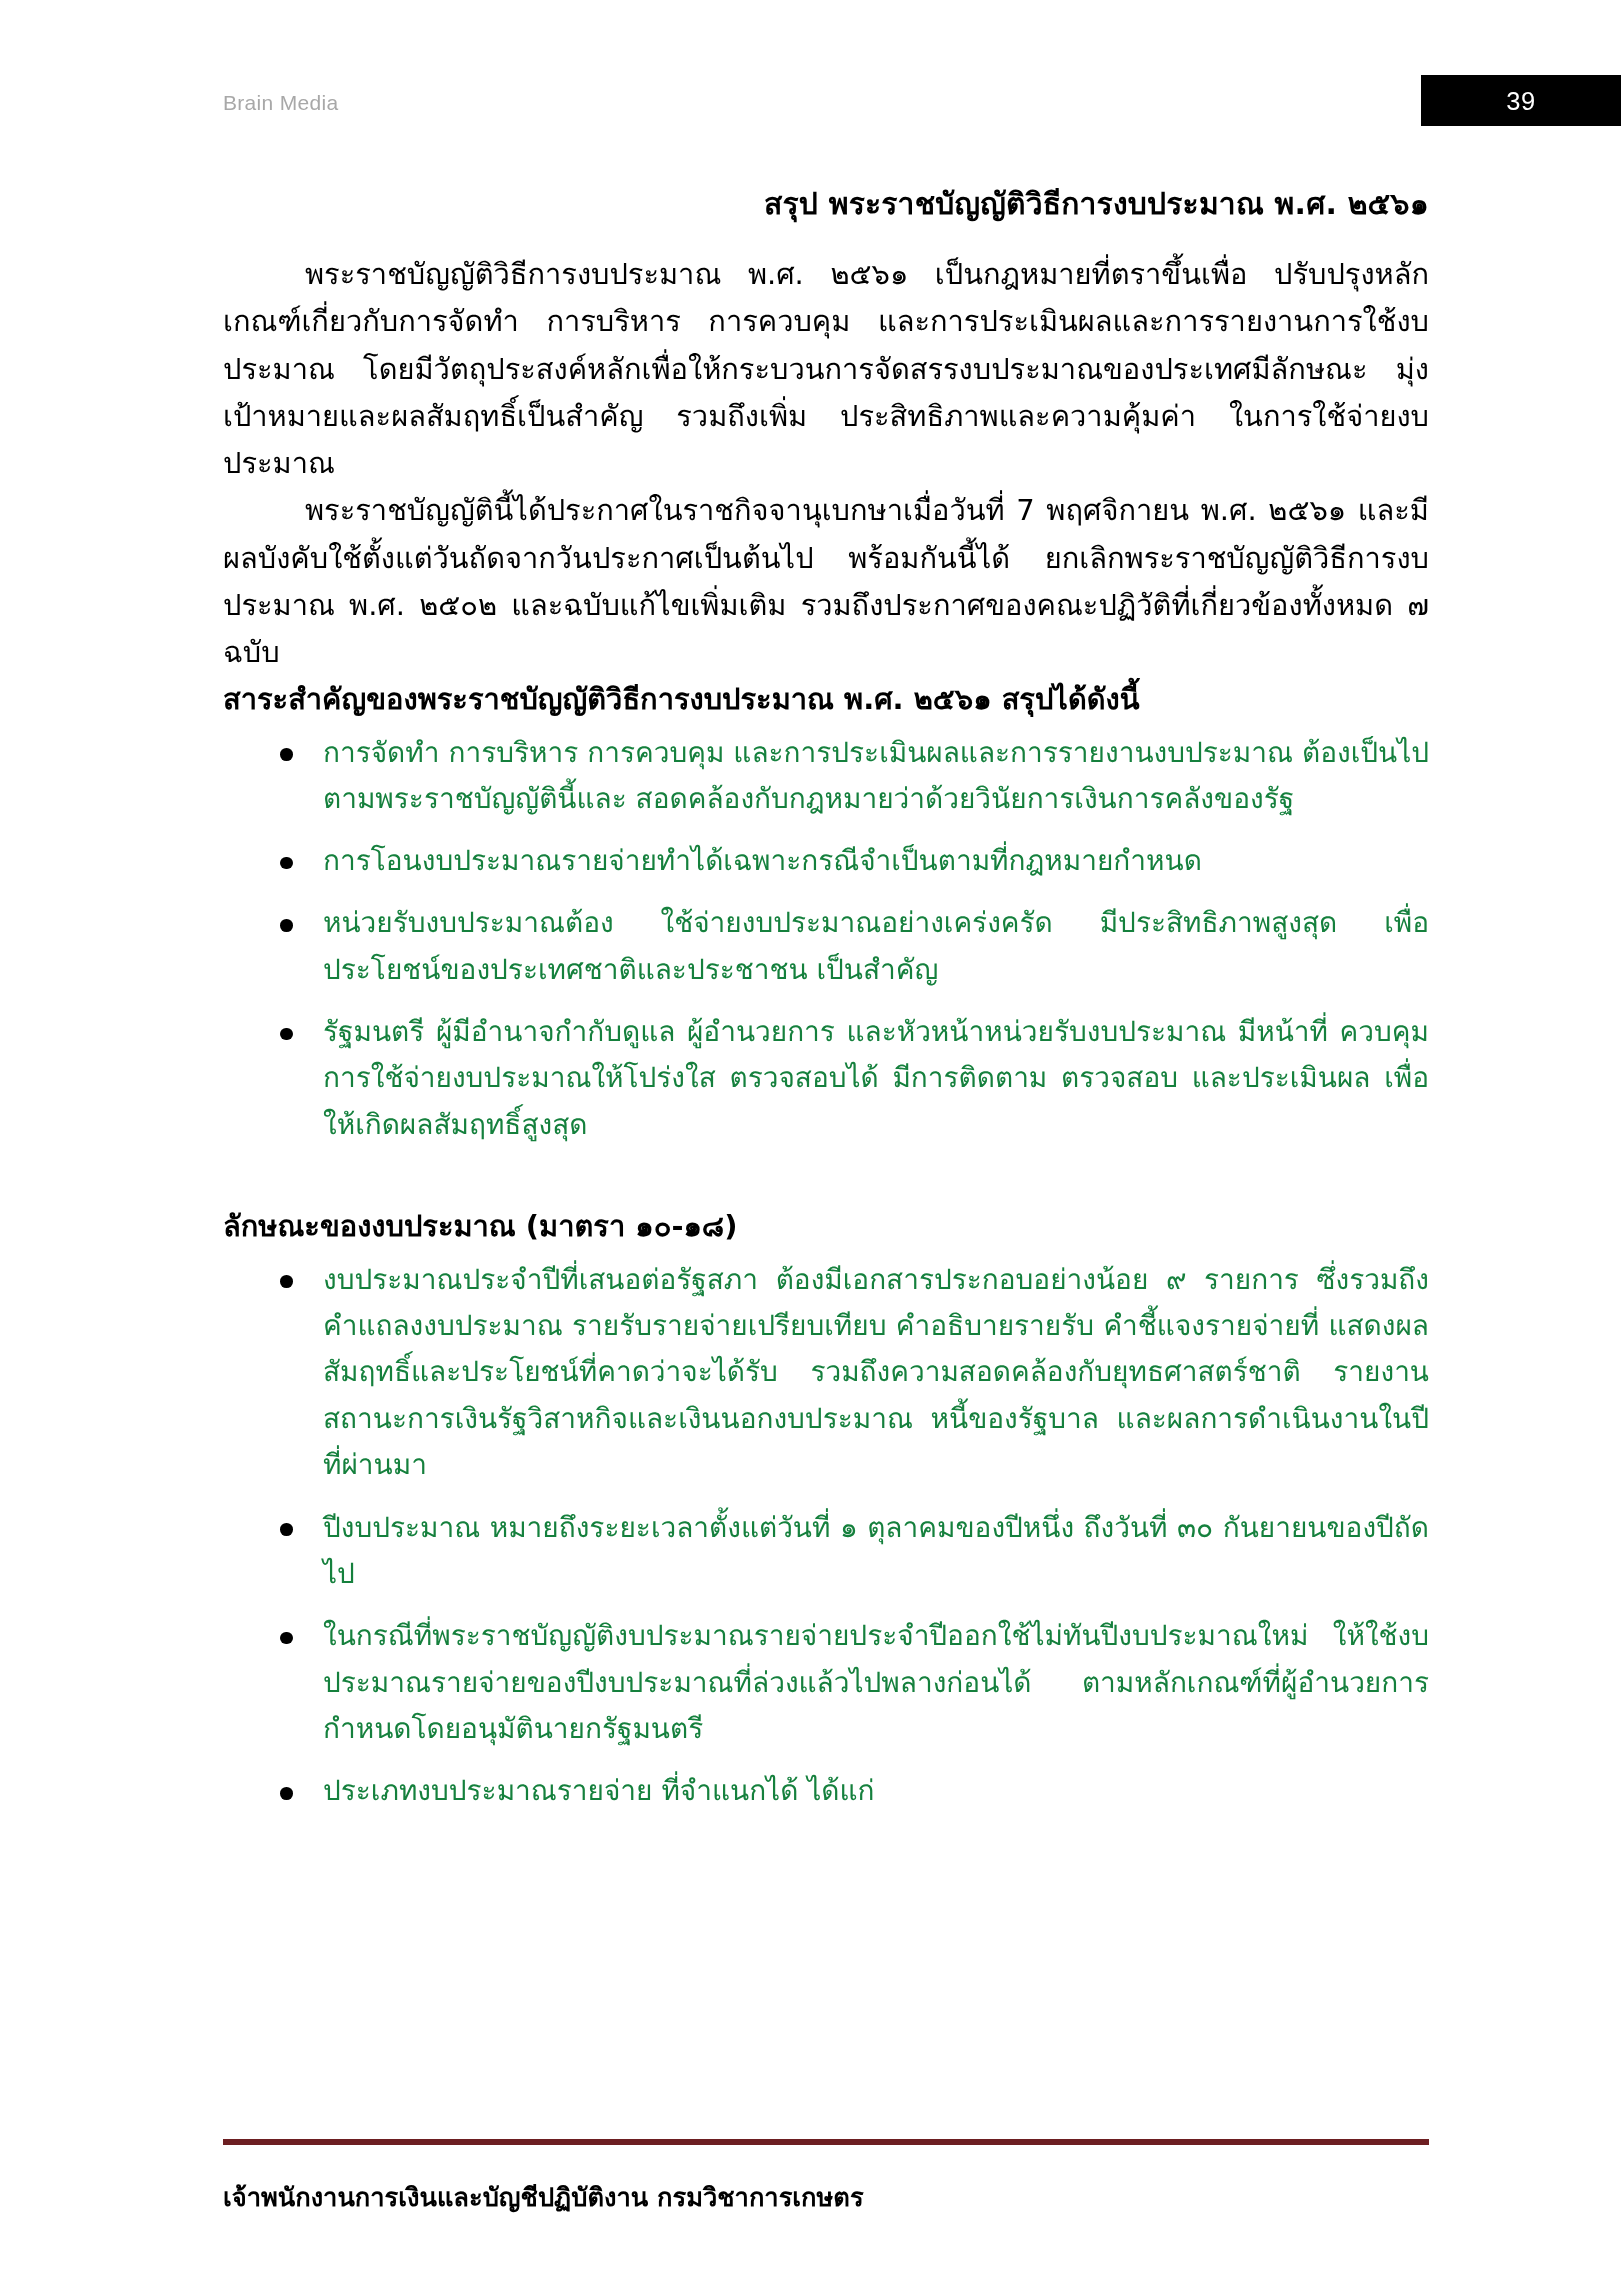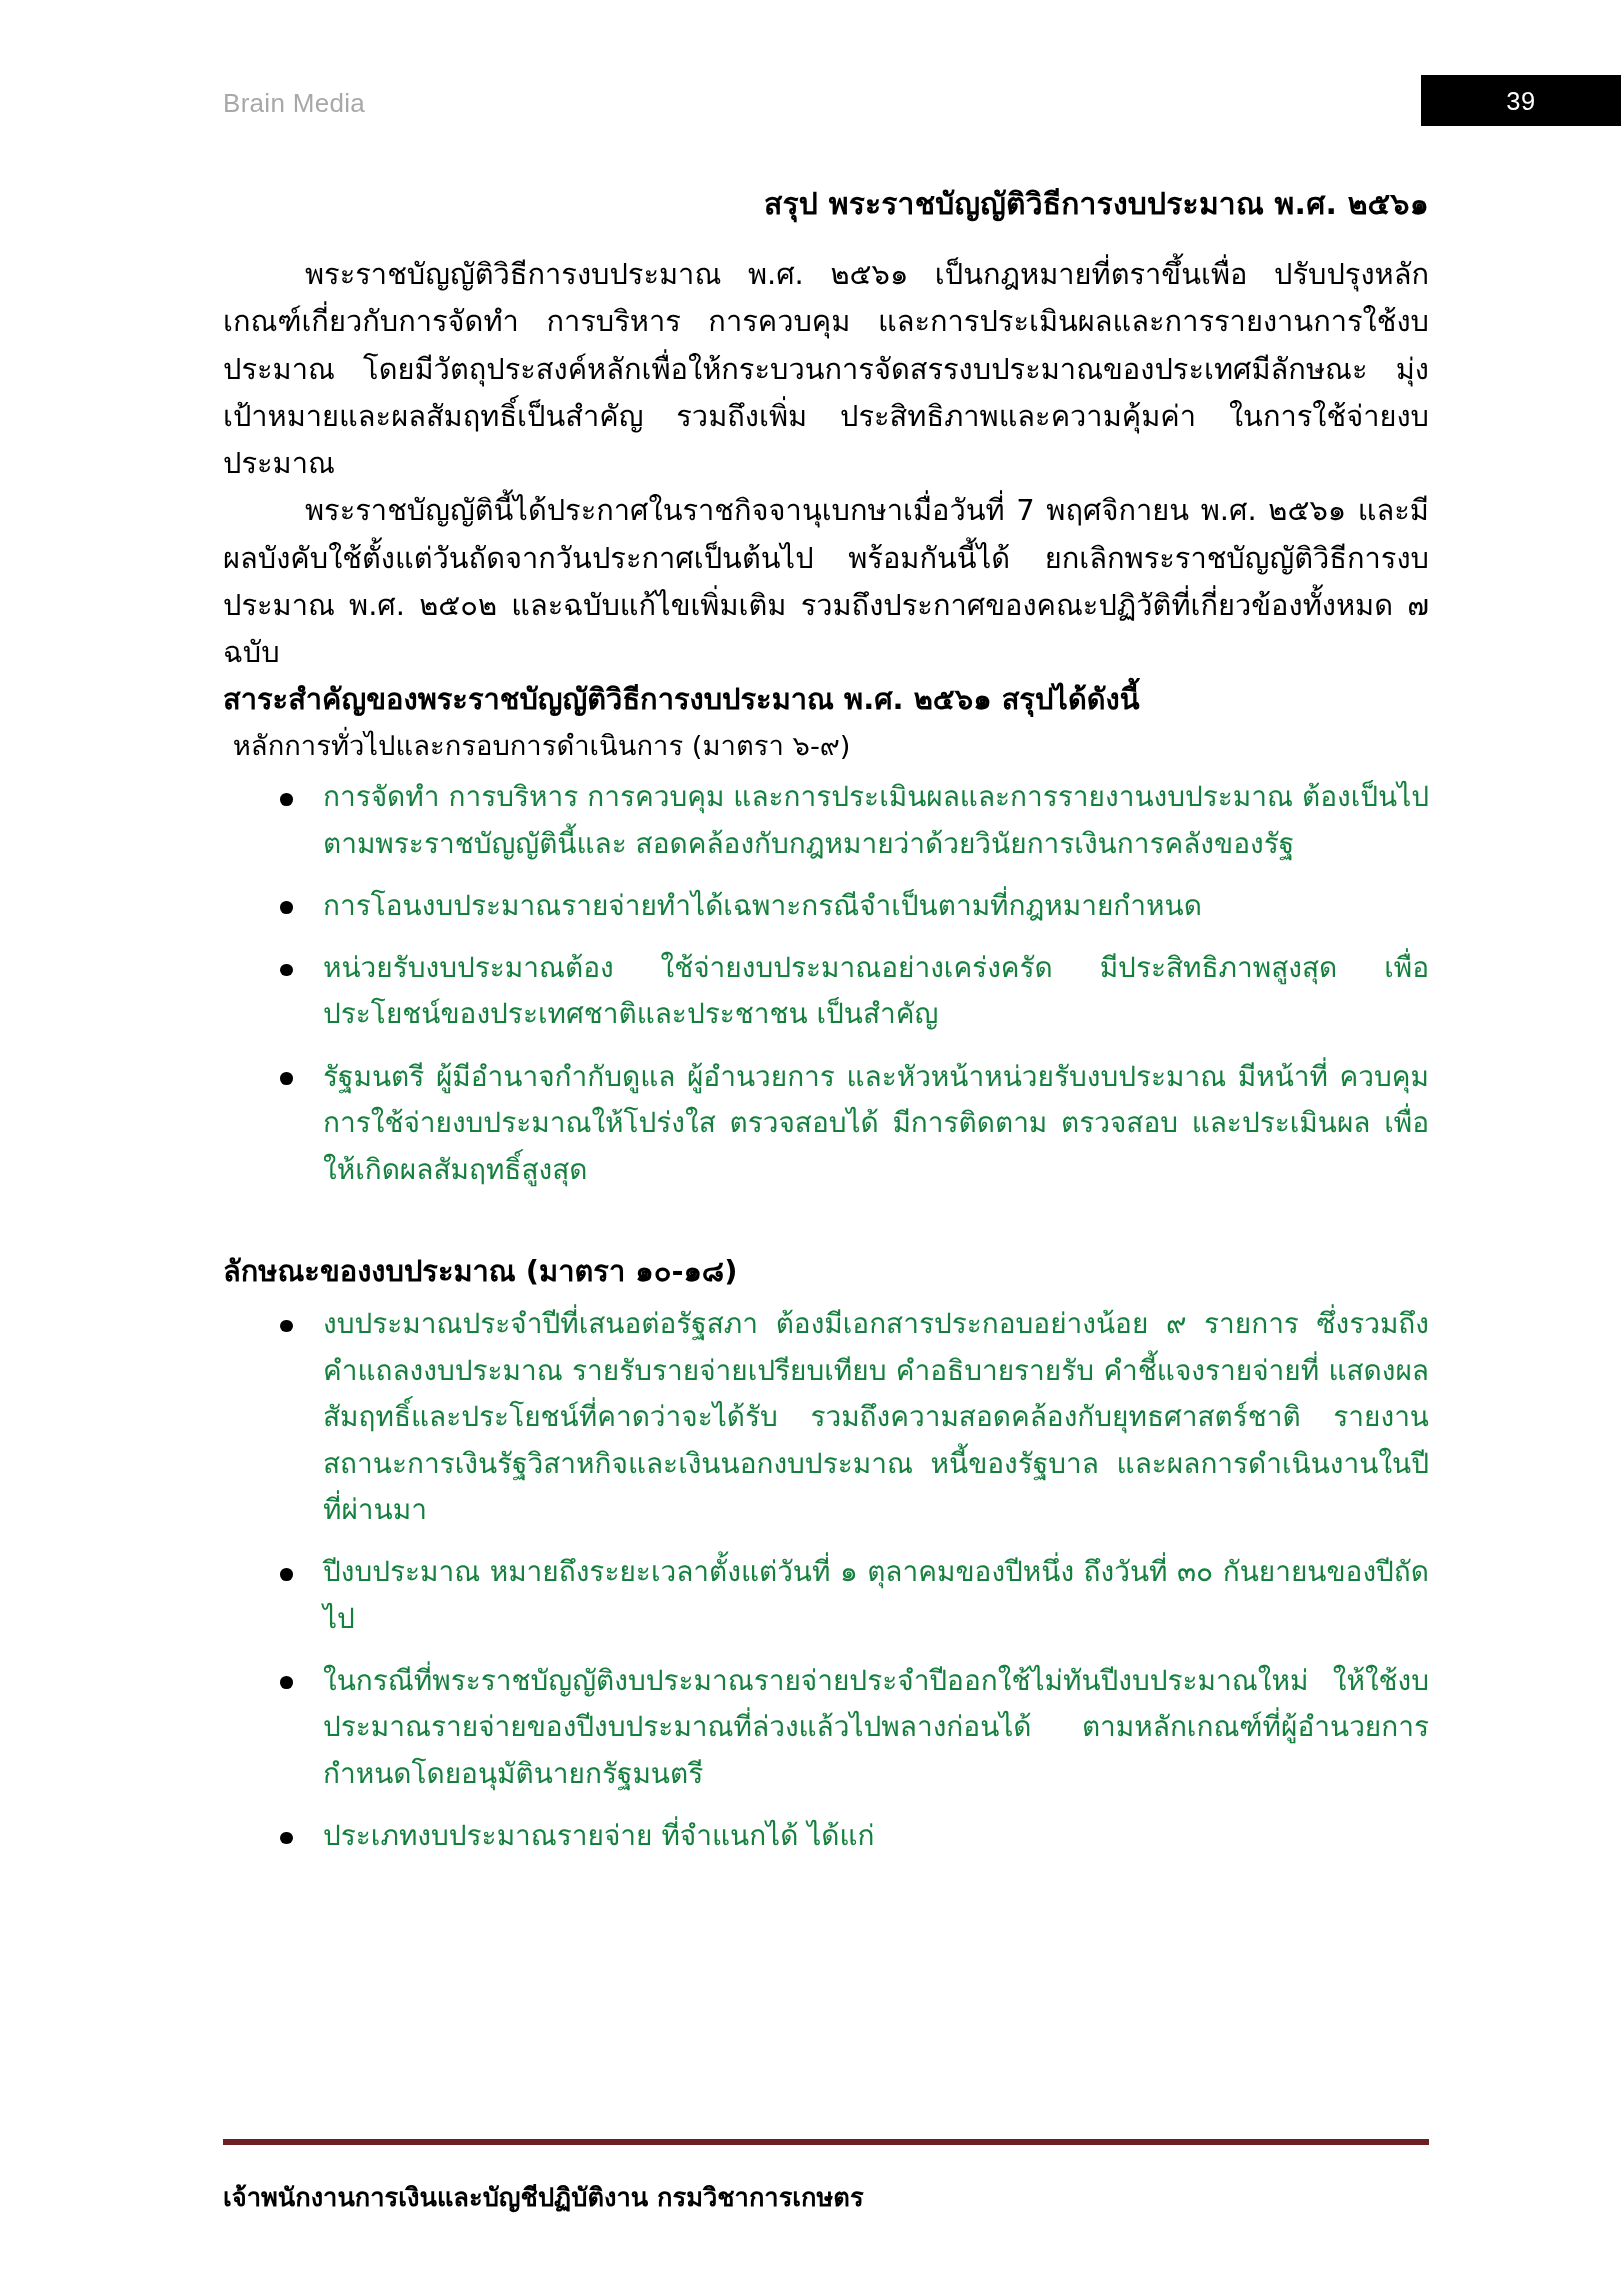--- a/index.html
+++ b/index.html
@@ -23,21 +23,21 @@
     top: 0;
     left: 0;
     width: 1621px;
     height: 127px;
   }
   .brand {
     position: absolute;
     left: 223px;
     top: 103px;
     transform: translateY(-50%);
-    font-size: 26px;
+    font-size: 21px;
     color: #a8a8a8;
     letter-spacing: 0.3px;
     white-space: nowrap;
     font-family: "Liberation Sans", sans-serif;
   }
   .page-number-box {
     position: absolute;
     left: 1421px;
     top: 75px;
     width: 200px;
@@ -168,21 +168,20 @@
   <div class="content">
 
     <h1 class="doc-title">สรุป พระราชบัญญัติวิธีการงบประมาณ พ.ศ. ๒๕๖๑</h1>
 
     <p class="para">พระราชบัญญัติวิธีการงบประมาณ พ.ศ. ๒๕๖๑ เป็นกฎหมายที่ตราขึ้นเพื่อ ปรับปรุงหลักเกณฑ์เกี่ยวกับการจัดทำ การบริหาร การควบคุม และการประเมินผลและการรายงานการใช้งบประมาณ โดยมีวัตถุประสงค์หลักเพื่อให้กระบวนการจัดสรรงบประมาณของประเทศมีลักษณะ มุ่งเป้าหมายและผลสัมฤทธิ์เป็นสำคัญ รวมถึงเพิ่ม ประสิทธิภาพและความคุ้มค่า ในการใช้จ่ายงบประมาณ</p>
 
     <p class="para">พระราชบัญญัตินี้ได้ประกาศในราชกิจจานุเบกษาเมื่อวันที่ 7 พฤศจิกายน พ.ศ. ๒๕๖๑ และมีผลบังคับใช้ตั้งแต่วันถัดจากวันประกาศเป็นต้นไป พร้อมกันนี้ได้ ยกเลิกพระราชบัญญัติวิธีการงบประมาณ พ.ศ. ๒๕๐๒ และฉบับแก้ไขเพิ่มเติม รวมถึงประกาศของคณะปฏิวัติที่เกี่ยวข้องทั้งหมด ๗ ฉบับ</p>
 
     <p class="bold-line">สาระสำคัญของพระราชบัญญัติวิธีการงบประมาณ พ.ศ. ๒๕๖๑ สรุปได้ดังนี้</p>
 
-    <p class="sub-line">หลักการทั่วไปและกรอบการดำเนินการ (มาตรา ๖-๙)</p>
 
     <ul class="bullets">
       <li>การจัดทำ การบริหาร การควบคุม และการประเมินผลและการรายงานงบประมาณ ต้องเป็นไปตามพระราชบัญญัตินี้และ สอดคล้องกับกฎหมายว่าด้วยวินัยการเงินการคลังของรัฐ</li>
       <li>การโอนงบประมาณรายจ่ายทำได้เฉพาะกรณีจำเป็นตามที่กฎหมายกำหนด</li>
       <li>หน่วยรับงบประมาณต้อง ใช้จ่ายงบประมาณอย่างเคร่งครัด มีประสิทธิภาพสูงสุด เพื่อประโยชน์ของประเทศชาติและประชาชน เป็นสำคัญ</li>
       <li class="last">รัฐมนตรี ผู้มีอำนาจกำกับดูแล ผู้อำนวยการ และหัวหน้าหน่วยรับงบประมาณ มีหน้าที่ ควบคุมการใช้จ่ายงบประมาณให้โปร่งใส ตรวจสอบได้ มีการติดตาม ตรวจสอบ และประเมินผล เพื่อให้เกิดผลสัมฤทธิ์สูงสุด</li>
     </ul>
 
     <div class="spacer-lg"></div>
 

